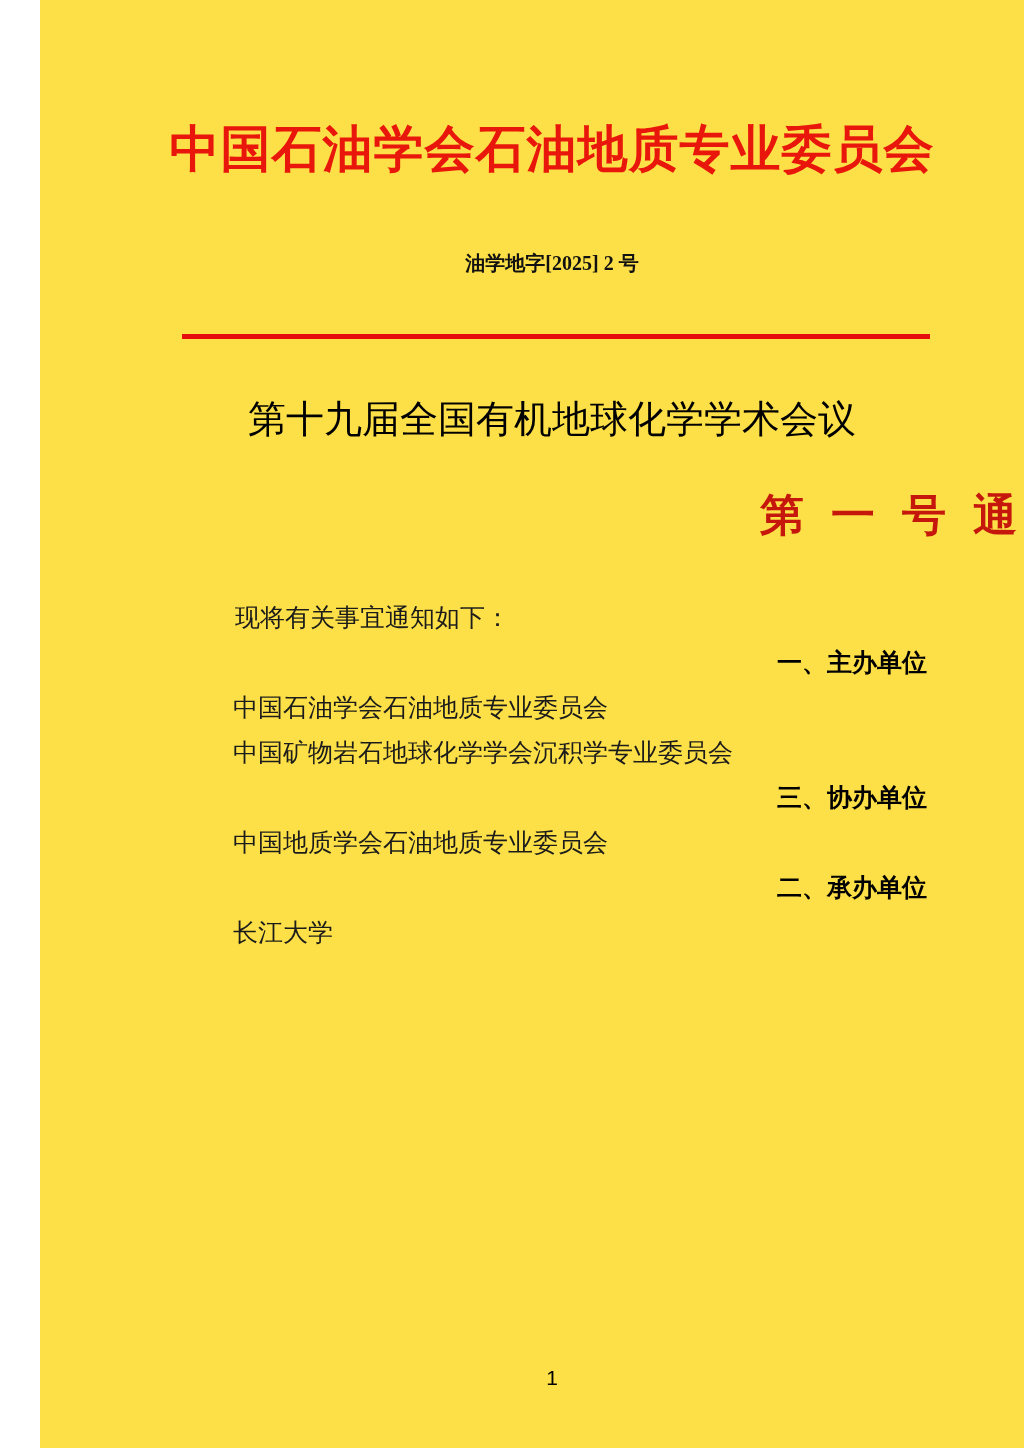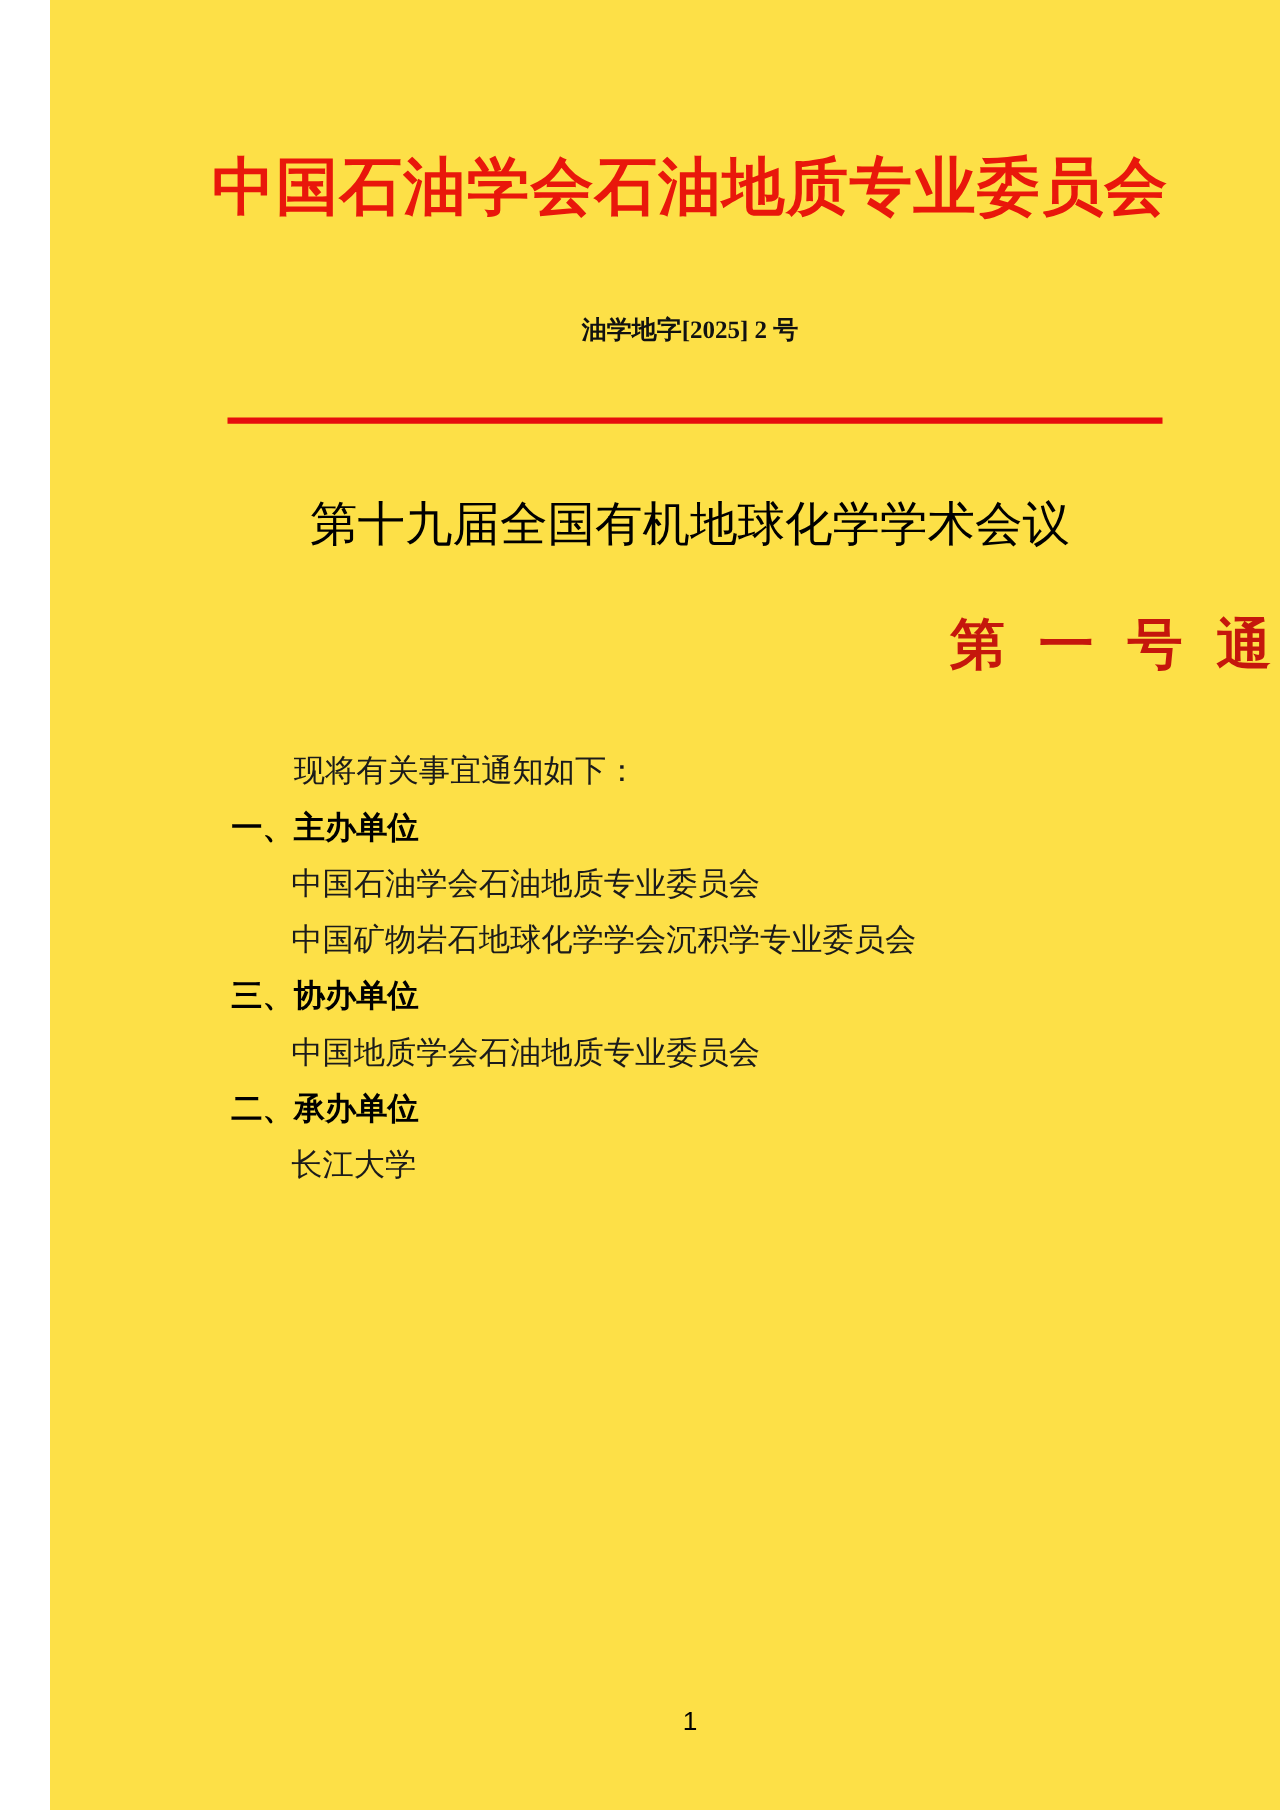--- a/index.html
+++ b/index.html
@@ -93,21 +93,21 @@
     text-indent: 2em;
   }
   .follow {
     text-indent: 2em;
   }
   .sec-heading {
     font-family: "Liberation Sans", sans-serif;
     font-weight: bold;
     font-size: 25px;
     color: #000000;
-    text-align: left;
+    text-align: right;
   }
   .sec-item {
     padding-left: 48px;
     text-align: left;
     color: #1b1b1b;
   }
   .page-number {
     position: absolute;
     top: 1366px;
     left: 0;

